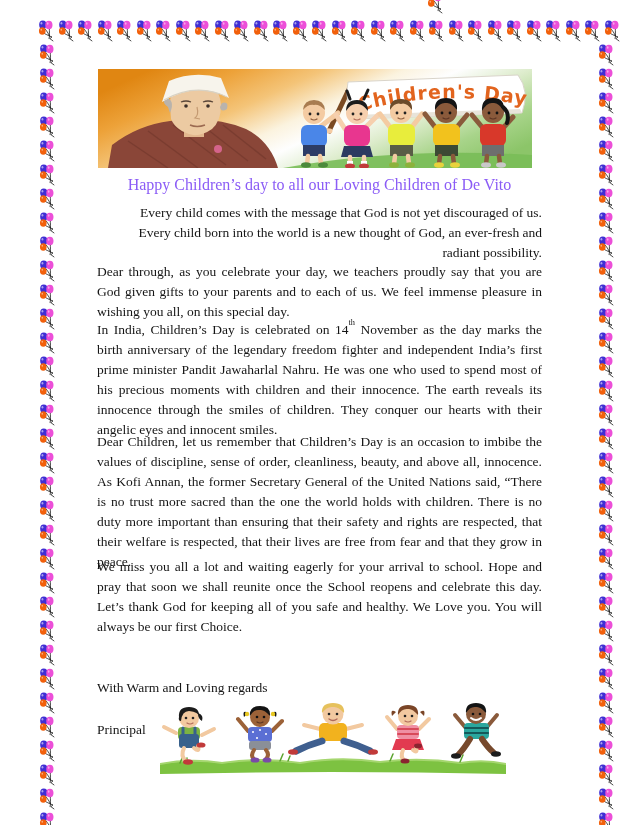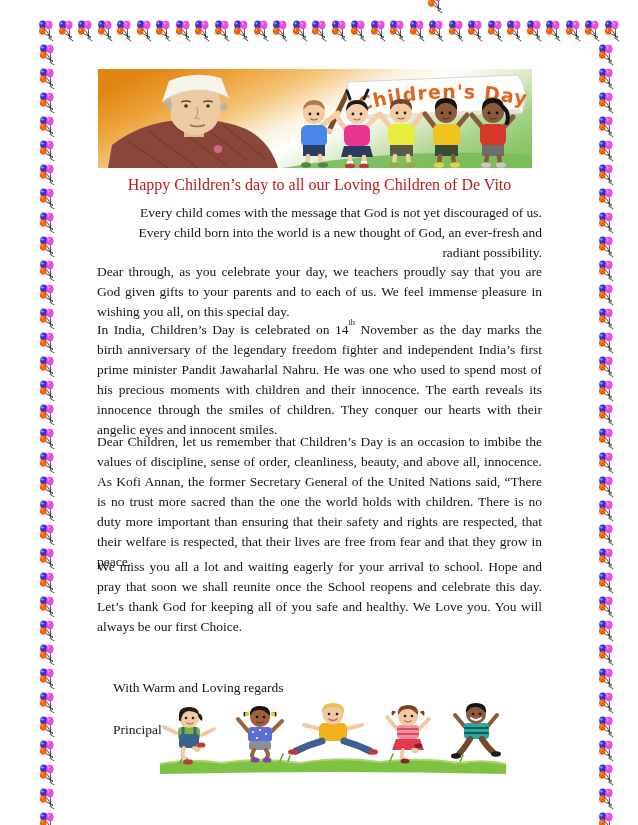--- a/index.html
+++ b/index.html
@@ -1,25 +1,25 @@
 <!DOCTYPE html>
 <html><head>
 <meta charset="utf-8">
 <style>
   html,body{margin:0;padding:0;background:#ffffff;}
   .page{position:relative;width:638px;height:825px;background:#ffffff;overflow:hidden;
         font-family:"Liberation Serif",serif;color:#1a1a1a;}
   .bcluster{position:absolute;width:17px;height:22px;}
   .banner{position:absolute;left:98px;top:69px;width:434px;height:99px;overflow:hidden;}
   .doc-title{position:absolute;left:97px;top:176px;width:445px;text-align:center;
-             font-size:16px;color:#b91c1c;}
+             font-size:16px;color:#8b5cf6;}
   .para{position:absolute;left:97px;width:445px;margin:0;font-size:13.5px;line-height:20px;
         text-align:justify;color:#151515;}
   .para.preline{white-space:pre-line;text-align:right;}
-  .para.leftal{text-align:left;margin-left:16px;}
+  .para.leftal{text-align:left;}
   .para sup{font-size:0.62em;position:relative;top:-0.45em;line-height:0;}
   .bottom-illustration{position:absolute;left:160px;top:703px;width:346px;height:75px;}
 </style>
 </head>
 <body>
 
 <div class="page">
 
   <svg width="0" height="0" style="position:absolute" aria-hidden="true">
     <defs>

